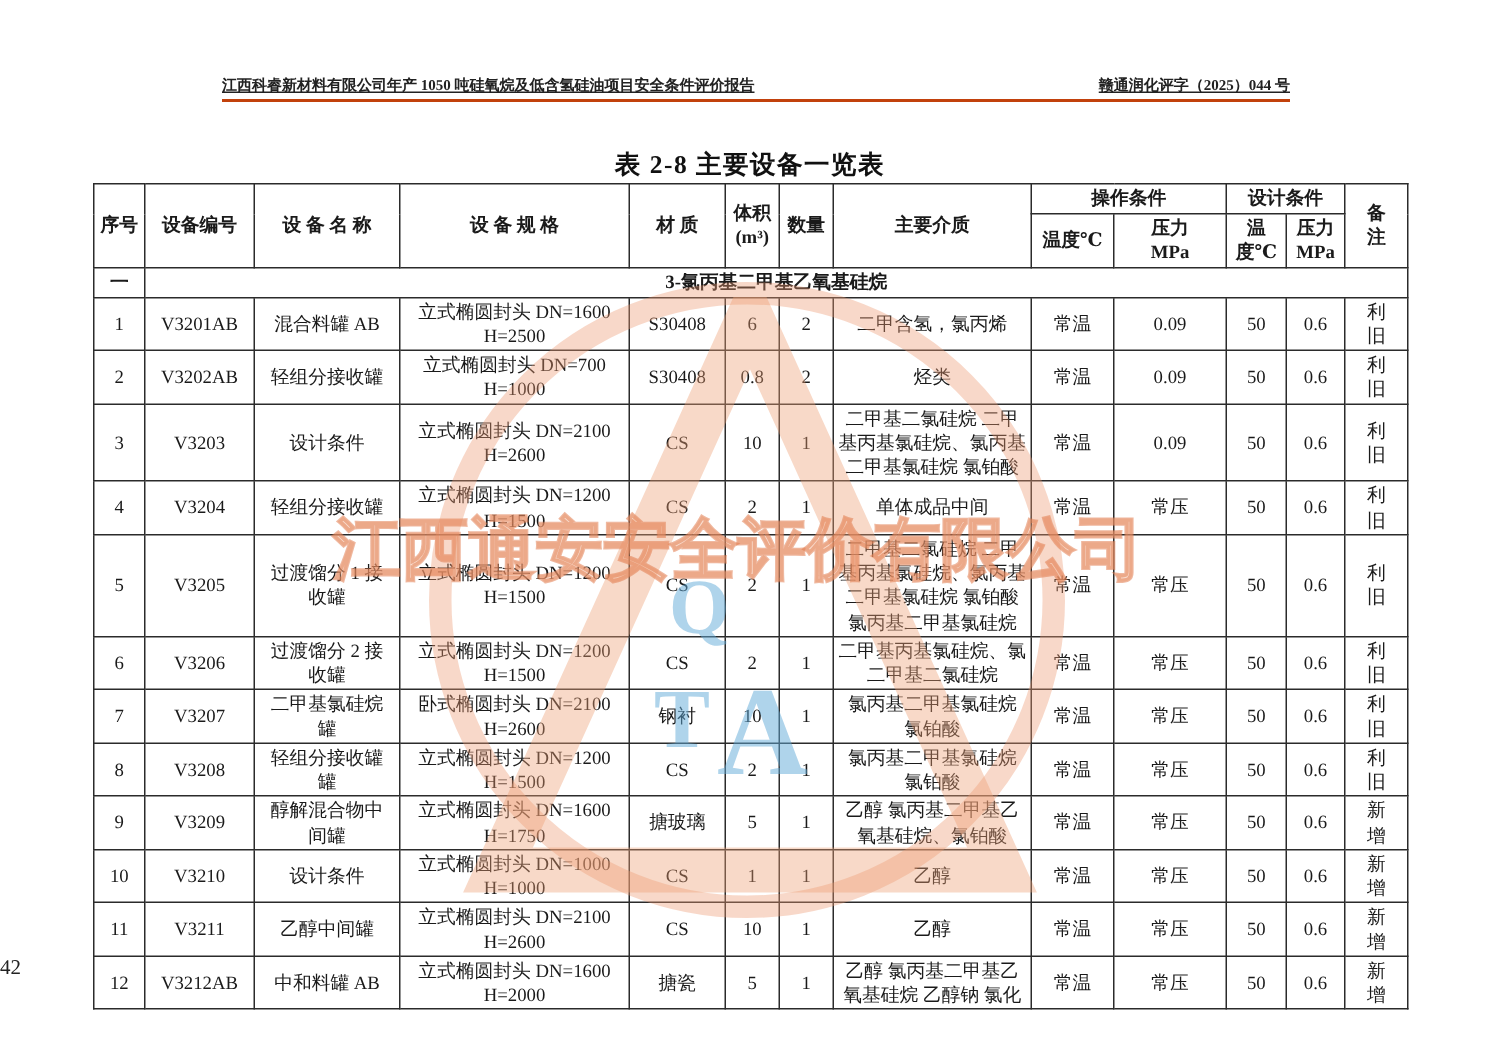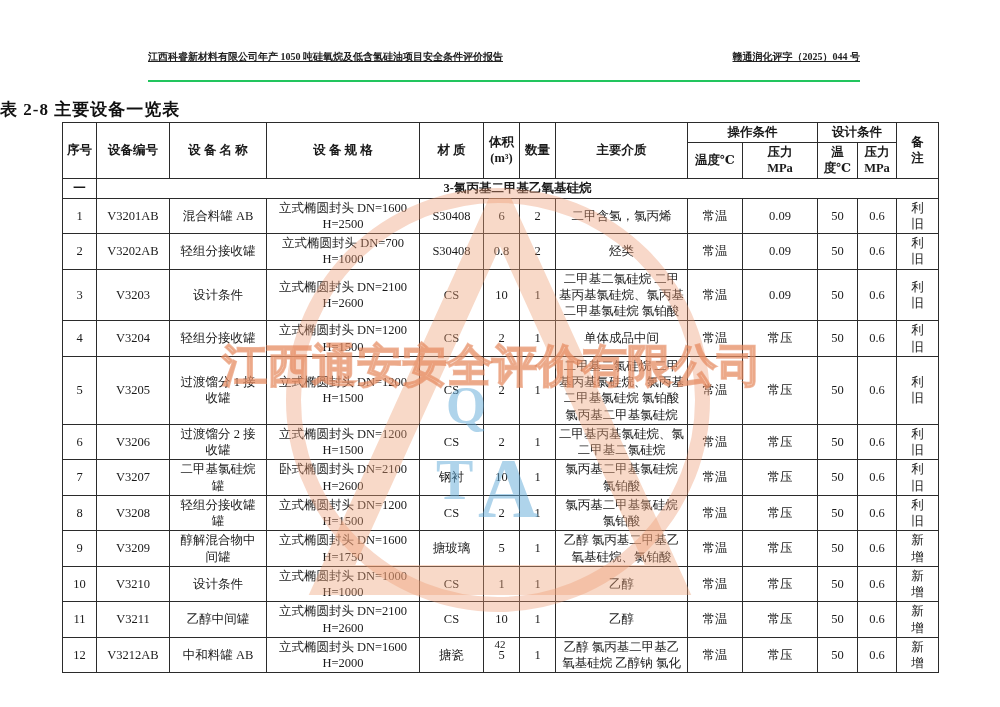--- a/index.html
+++ b/index.html
@@ -10,31 +10,31 @@
     color:#1a1a1a;
     position:relative;
     overflow:hidden;
   }
   .page { position:relative; width:1000px; height:707px; background:#fff; }
 
   
   .doc-header {
     position:absolute; left:148px; right:140px; top:50px;
     display:flex; justify-content:space-between; align-items:flex-end;
-    border-bottom:2px solid #22c55e;
-    padding-bottom:16px;
+    border-bottom:2px solid #c2410c;
+    padding-bottom:2px;
     font-size:10px; font-weight:bold; color:#222;
     z-index:2;
   }
   .doc-header span { text-decoration:underline; white-space:nowrap; }
 
   
   .doc-title {
     position:absolute; left:0; right:0; top:98px;
-    font-size:17px; font-weight:bold; color:#111;
+    text-align:center; font-size:17px; font-weight:bold; color:#111;
     z-index:2; letter-spacing:1px;
   }
 
   
   table.main {
     position:absolute; left:62px; top:122px; width:876px;
     border-collapse:collapse; table-layout:fixed;
     z-index:2;
   }
   table.main th, table.main td {
@@ -63,21 +63,21 @@
   tbody.rows tr:nth-child(7) td{height:33px}
   tbody.rows tr:nth-child(8) td{height:33px}
   tbody.rows tr:nth-child(9) td{height:34px}
   tbody.rows tr:nth-child(10) td{height:33px}
   tbody.rows tr:nth-child(11) td{height:33px}
   tbody.rows tr:nth-child(12) td{height:34px}
 
   
   .page-number {
     position:absolute; left:0; right:0; top:638px;
-    text-align:center; font-size:11px; color:#222; z-index:2;font-family:Liberation Serif, serif;
+    text-align:left; font-size:14px; color:#222; z-index:2;font-family:Liberation Serif, serif;
   }
 
   
   .watermark { position:absolute; left:0; top:0; width:1000px; height:707px;
     z-index:3; pointer-events:none; }
   .wm-ring {
     position:absolute; left:286px; top:188px; width:424px; height:424px;
     border:15px solid rgba(236,152,112,0.38); border-radius:50%;
   }
   .wm-mountain { position:absolute; left:300px; top:198px; }

